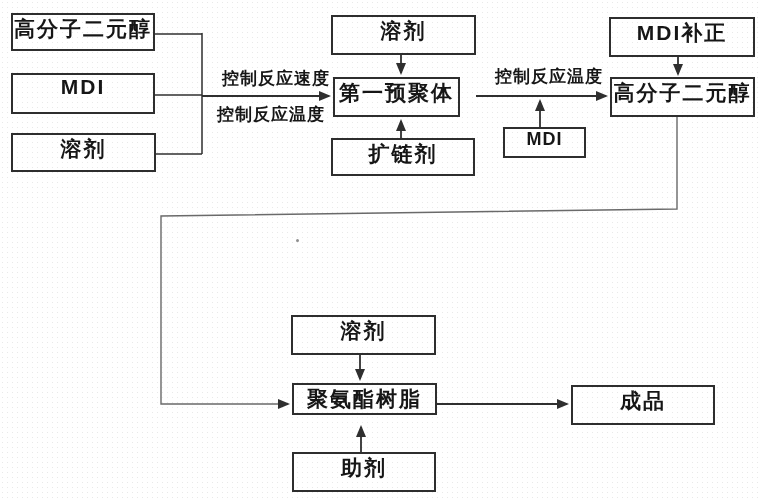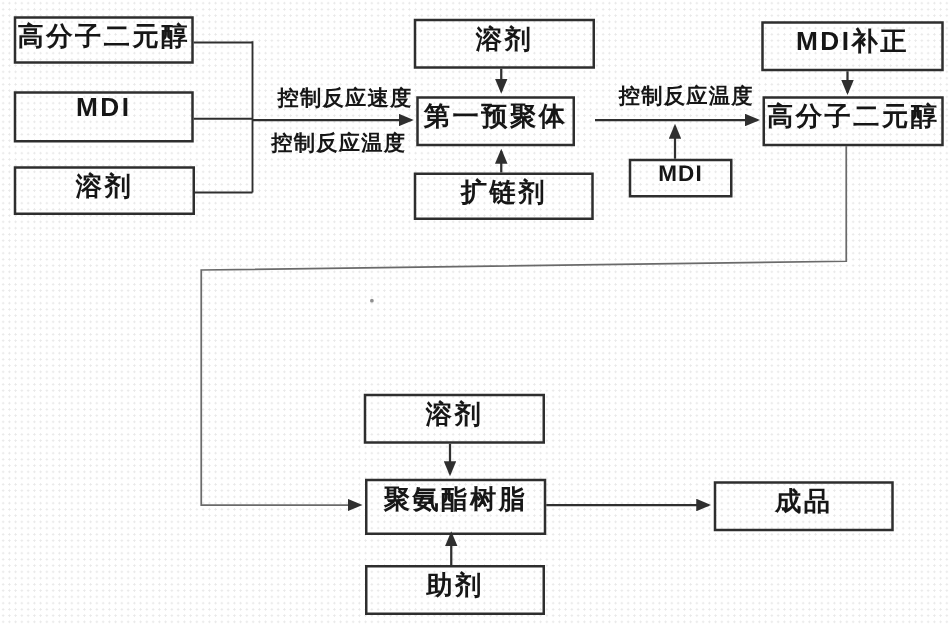--- a/index.html
+++ b/index.html
@@ -130,21 +130,21 @@
   </div>
 
   <div class="node node--small" style="left:503px; top:127px; width:83px; height:31px;">
     <span>MDI</span>
   </div>
 
   <div class="node" style="left:291px; top:315px; width:145px; height:40px;">
     <span>溶剂</span>
   </div>
 
-  <div class="node" style="left:292px; top:383px; width:145px; height:45px;">
+  <div class="node" style="left:292px; top:383px; width:145px; height:32px;">
     <span>聚氨酯树脂</span>
   </div>
 
   <div class="node" style="left:292px; top:452px; width:144px; height:40px;">
     <span>助剂</span>
   </div>
 
   <div class="node" style="left:571px; top:385px; width:144px; height:40px;">
     <span>成品</span>
   </div>

